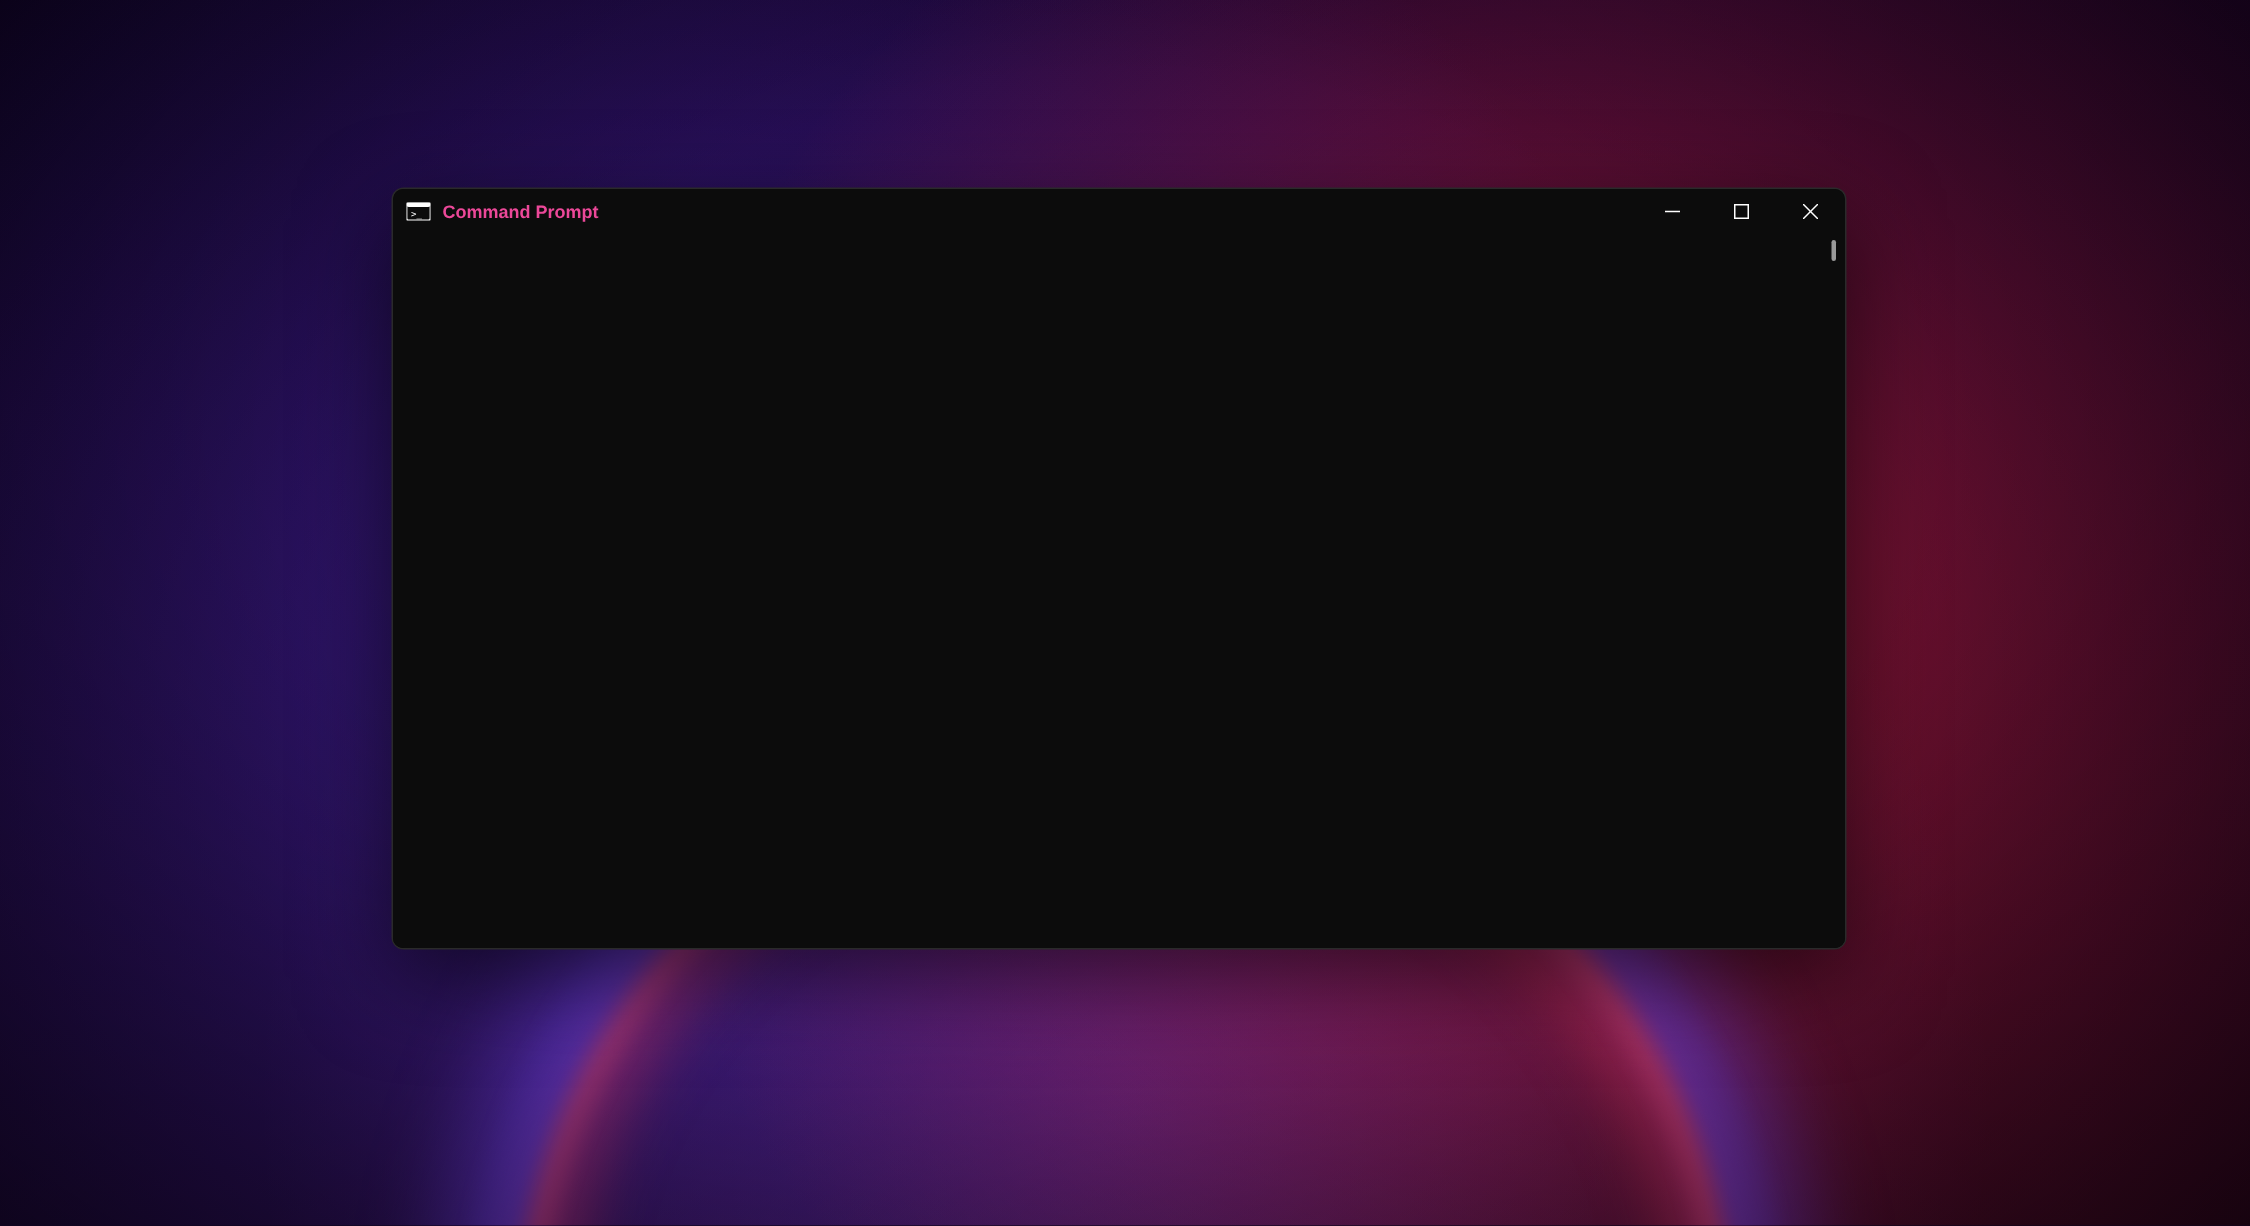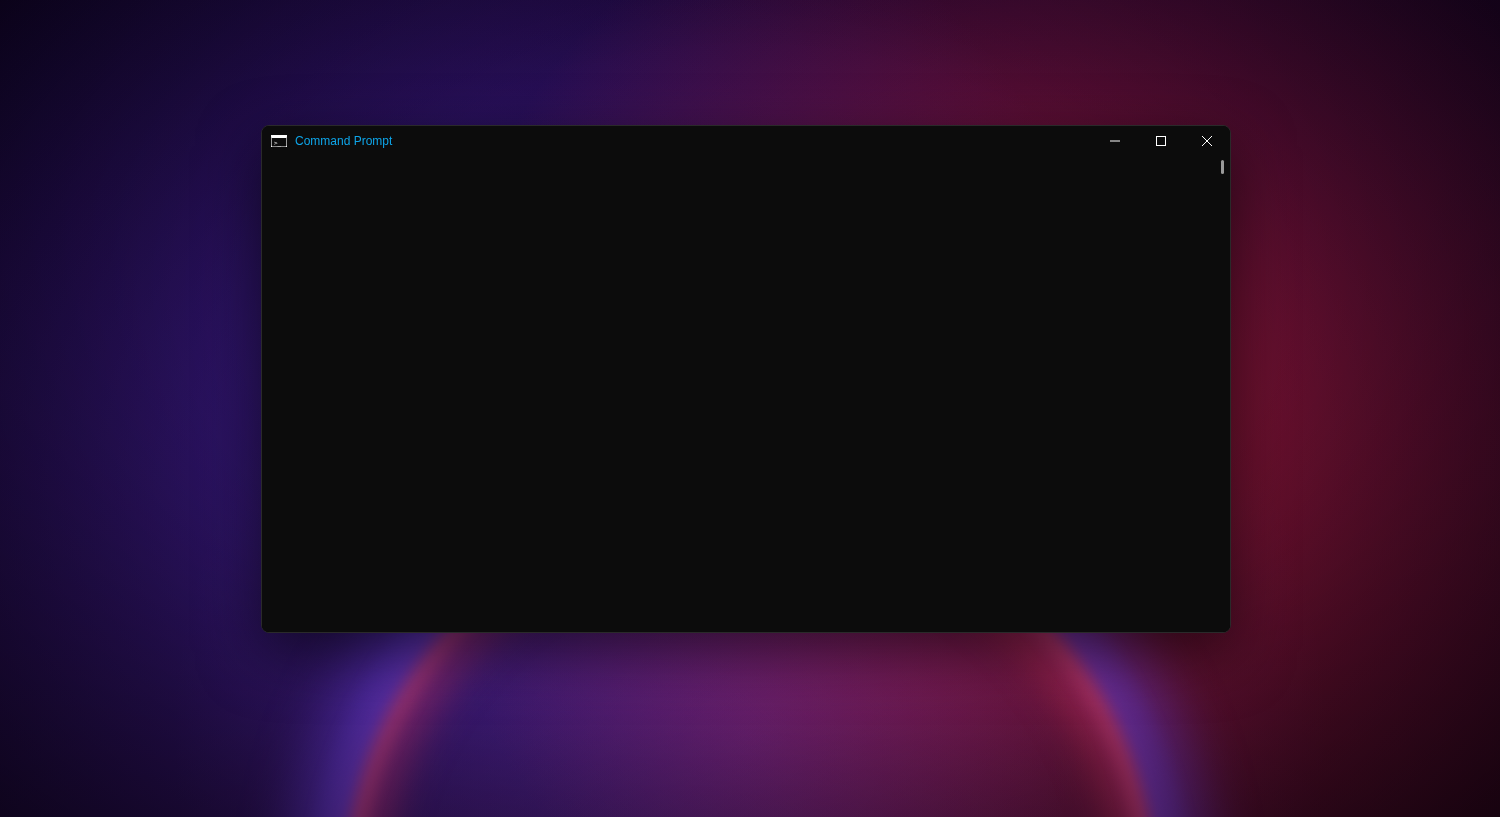--- a/index.html
+++ b/index.html
@@ -94,21 +94,21 @@
     flex: 1;
   }
   .app-icon {
     width: 16px;
     height: 14px;
     display: inline-flex;
     align-items: center;
     justify-content: center;
   }
   .app-icon svg { display: block; }
-  .title-text { color: #0ea5e9; }
+  .title-text { color: #ec4899; font-weight: bold; }
 
   .window-controls {
     display: flex;
     height: 100%;
   }
   .wc-btn {
     width: 46px;
     height: 100%;
     display: flex;
     align-items: center;

